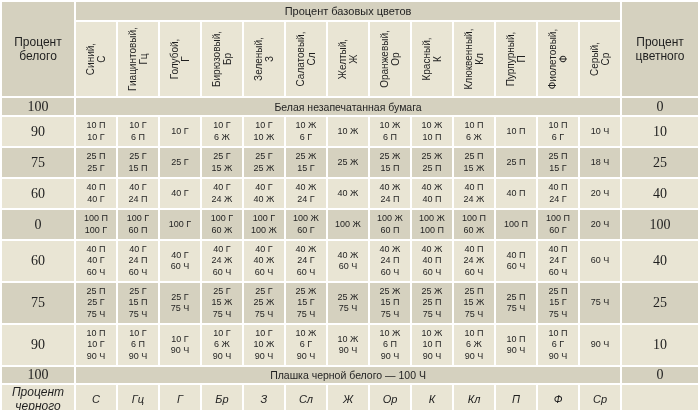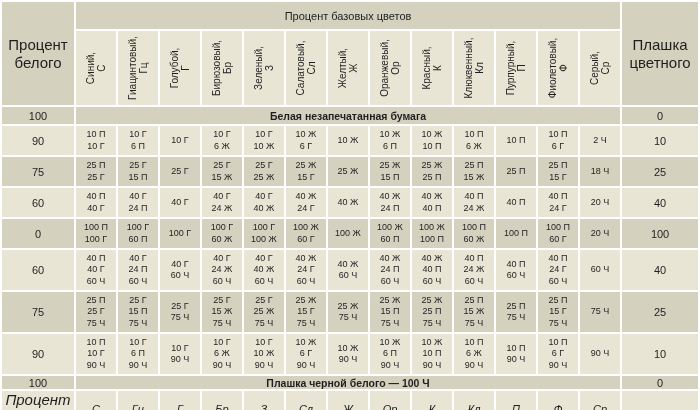--- a/index.html
+++ b/index.html
@@ -1,44 +1,44 @@
 <!DOCTYPE html>
 <html style="--cell-dark: #d5d1bf; --cell-light: #e9e5d4;"><head>
 <meta charset="utf-8">
 <style>
   html,body{margin:0;padding:0;background:#fff;}
   body{width:700px;height:410px;overflow:hidden;font-family:"Liberation Sans",sans-serif;}
   table{border-collapse:separate;border-spacing:2px;width:700px;height:410px;table-layout:fixed;background:#fff;color:#1f1f1f;}
   td{text-align:center;vertical-align:middle;padding:0;overflow:hidden;}
   .dark{background:var(--cell-dark,#d5d1bf);}
   .light{background:var(--cell-light,#e9e5d4);}
-  .corner{font-size:15px;line-height:1.2;}
-  .band{font-size:11px;height:27px;}
+  .corner{font-size:12px;line-height:1.2;}
+  .band{font-size:11px;height:18px;}
   .rot{height:74px;position:relative;}
   .rot-inner{position:absolute;left:50%;top:50%;transform:translate(-50%,-50%) rotate(-90deg);width:74px;font-size:10px;line-height:1.12;text-align:center;white-space:normal;}
-  .num{font-size:11px;}
+  .num{font-size:14px;font-family:Liberation Serif, serif;}
   .mix{font-size:9px;line-height:1.25;white-space:nowrap;}
   .mix .ln{display:block;}
-  .span-cell{font-size:10.5px;font-weight:bold;}
+  .span-cell{font-size:10.5px;}
   .letter{font-size:11px;}
 </style>
 </head>
 <body style="color: rgb(31, 31, 31);">
 
 <table>
   <colgroup>
     <col style="width:72px">
     <col span="13" style="width:40px">
     <col style="width:76px">
   </colgroup>
   <tbody id="tbody">
     <tr>
       <td class="dark corner" rowspan="2">Процент белого</td>
       <td class="dark band" colspan="13">Процент базовых цветов</td>
-      <td class="dark corner" rowspan="2">Плашка цветного</td>
+      <td class="dark corner" rowspan="2">Процент цветного</td>
     </tr>
     <tr id="colrow">
         <td class="light rot">
           <div class="rot-inner"><span>Синий,</span><br><span>С</span></div>
         </td>
         <td class="light rot">
           <div class="rot-inner"><span>Гиацинтовый,</span><br><span>Гц</span></div>
         </td>
         <td class="light rot">
           <div class="rot-inner"><span>Голубой,</span><br><span>Г</span></div>
@@ -120,21 +120,21 @@
           <span class="ln">6 Ж</span>
         </td>
         <td class="mix light">
           <span class="ln">10 П</span>
         </td>
         <td class="mix light">
           <span class="ln">10 П</span>
           <span class="ln">6 Г</span>
         </td>
         <td class="mix light">
-          <span class="ln">2 Ч</span>
+          <span class="ln">10 Ч</span>
         </td>
         <td class="num light">10</td>
       </tr>
       <tr style="height: 29px;">
         <td class="num dark">75</td>
         <td class="mix dark">
           <span class="ln">25 П</span>
           <span class="ln">25 Г</span>
         </td>
         <td class="mix dark">

